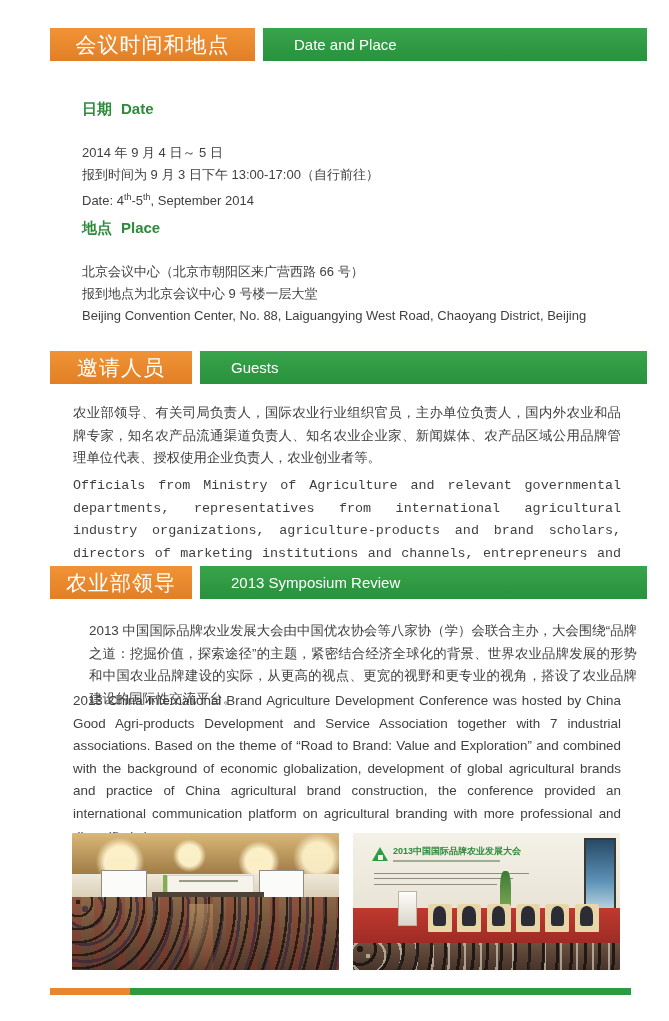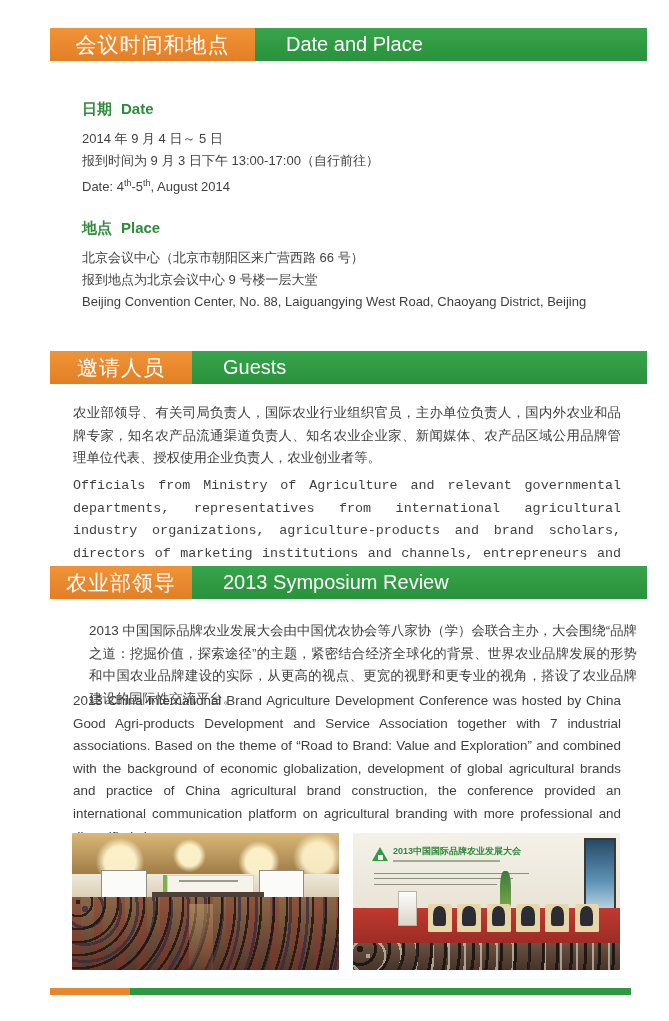--- a/index.html
+++ b/index.html
@@ -8,46 +8,46 @@
     position: relative;
     width: 669px; height: 1021px;
     margin: 0 auto;
     background: #ffffff;
     font-family: "Liberation Sans", sans-serif;
     color: #3f3f3f;
     overflow: hidden;
   }
 
   
-  .banner { position: absolute; left: 50px; width: 597px; height: 33px; display: flex; }
+  .banner { position: absolute; left: 50px; width: 597px; height: 33px; display: flex; gap: 8px; }
   .banner-zh {
     height: 100%;
     background: linear-gradient(#f09336, #e27f26);
     color: #fff;
     font-size: 21px;
     letter-spacing: 1px;
     display: flex; align-items: center; justify-content: center;
     flex: none;
   }
   .banner-en {
     flex: 1;
     height: 100%;
     background: linear-gradient(#38a44b, #28923c);
     color: #fff;
-    font-size: 20px;
+    font-size: 15px;
     display: flex; align-items: center;
     padding-left: 31px;
   }
   .w-wide { width: 205px; }
   .w-narrow { width: 142px; }
 
   
   .sub-heading { font-size: 15px; font-weight: bold; color: #2e8b3c; }
   .sub-heading .en-part { margin-left: 9px; text-align: right; }
-  .lines { margin-top: 9px; }
+  .lines { margin-top: 23px; }
   .line { font-size: 13px; line-height: 22px; color: #3f3f3f; }
   .line sup { font-size: 9px; }
   .para {
     font-size: 13.4px;
     line-height: 22.6px;
     text-align: justify;
     color: #3f3f3f;
   }
 
   .date-block  { position: absolute; left: 82px; top: 100px; }
@@ -122,21 +122,21 @@
     <div class="banner-en">Date and Place</div>
   </div>
 
   <div class="date-block">
     <div class="sub-heading">
       <span class="zh-part">日期</span><span class="en-part">Date</span>
     </div>
     <div class="lines">
       <div class="line">2014 年 9 月 4 日～ 5 日</div>
       <div class="line">报到时间为 9 月 3 日下午 13:00-17:00（自行前往）</div>
-      <div class="line"><span>Date: 4</span><sup>th</sup><span>-5</span><sup>th</sup><span>, August 2014</span></div>
+      <div class="line"><span>Date: 4</span><sup>th</sup><span>-5</span><sup>th</sup><span>, September 2014</span></div>
     </div>
   </div>
 
   <div class="place-block">
     <div class="sub-heading">
       <span class="zh-part">地点</span><span class="en-part">Place</span>
     </div>
     <div class="lines">
       <div class="line">北京会议中心（北京市朝阳区来广营西路 66 号）</div>
       <div class="line">报到地点为北京会议中心 9 号楼一层大堂</div>

